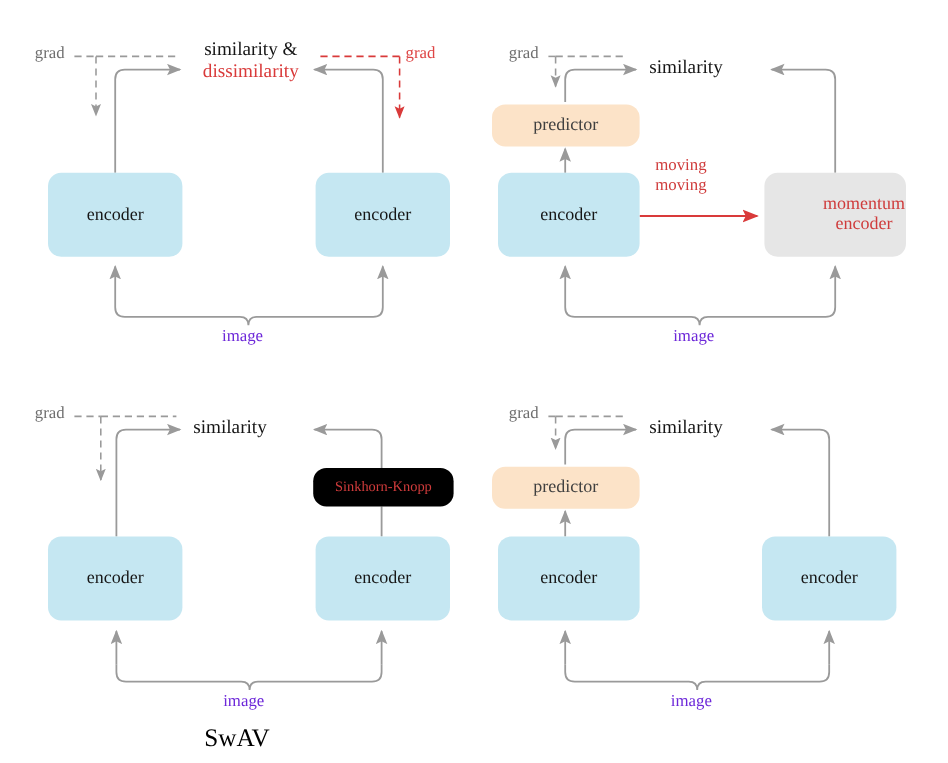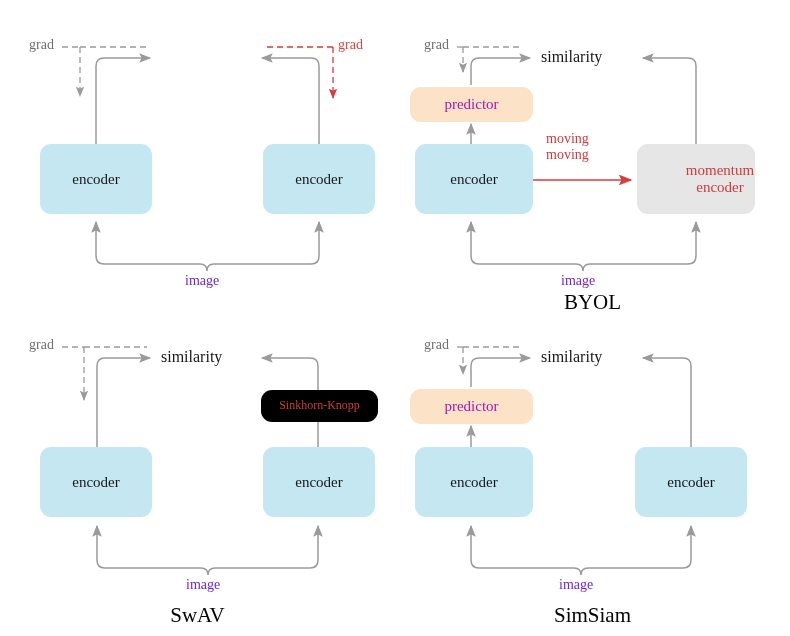--- a/index.html
+++ b/index.html
@@ -40,21 +40,21 @@
   }
   .node-encoder {
     background: #c5e7f2;
     border-radius: 11px;
     color: #161616;
     font-size: 15px;
   }
   .node-predictor {
     background: #fce3c8;
     border-radius: 11px;
-    color: #a21caf;
+    color: #404040;
     font-size: 15px;
   }
   .node-momentum {
     background: #e6e6e6;
     border-radius: 11px;
     color: #cf3b3b;
     font-size: 15px;
     padding-left: 48px;
   }
   .node-sinkhorn {
@@ -141,20 +141,24 @@
     </div>
 
     <div class="node node-encoder" style="left:263px; top:144px; width:112px; height:70px;">
       <span>encoder</span>
     </div>
 
     <div class="lbl lbl-grad" style="left:29px; top:37px;">grad</div>
 
     <div class="lbl lbl-grad-red" style="left:338px; top:37px;">grad</div>
 
+    <div class="lbl lbl-sim" style="left:160px; top:33px; text-align:center; width:98px;">
+      <span>similarity &amp;</span>
+      <span class="dis">dissimilarity</span>
+    </div>
 
     <div class="lbl lbl-image" style="left:185px; top:273px;">image</div>
 
   </div>
 
   <div class="panel" style="left:395px; top:0px;">
 
     <svg class="panel-svg" viewBox="0 0 395 318">
       <defs>
         <marker id="ah-gray-b1" markerWidth="9" markerHeight="9" refX="7.2" refY="3.2" orient="auto">
@@ -200,21 +204,20 @@
 
     <div class="lbl lbl-sim" style="left:146px; top:48px;">similarity</div>
 
     <div class="lbl lbl-moving" style="left:151px; top:131px; width:72px;">
       <span>moving</span><br>
       <span>moving</span>
     </div>
 
     <div class="lbl lbl-image" style="left:166px; top:273px;">image</div>
 
-    <div class="panel-title" style="left:0px; top:290px; width:395px;">BYOL</div>
   </div>
 
   <div class="panel" style="left:0px; top:318px;">
 
     <svg class="panel-svg" viewBox="0 0 395 318">
       <defs>
         <marker id="ah-gray-w1" markerWidth="9" markerHeight="9" refX="7.2" refY="3.2" orient="auto">
           <path d="M0,0 L8,3.2 L0,6.4 L1.6,3.2 Z" fill="#9a9a9a"></path>
         </marker>
       </defs>
@@ -292,16 +295,15 @@
     <div class="node node-encoder" style="left:240px; top:129px; width:112px; height:70px;">
       <span>encoder</span>
     </div>
 
     <div class="lbl lbl-grad" style="left:29px; top:19px;">grad</div>
 
     <div class="lbl lbl-sim" style="left:146px; top:30px;">similarity</div>
 
     <div class="lbl lbl-image" style="left:164px; top:259px;">image</div>
 
-    <div class="panel-title" style="left:0px; top:285px; width:395px;">SimSiam</div>
   </div>
 
 </div>
 
 </body></html>

